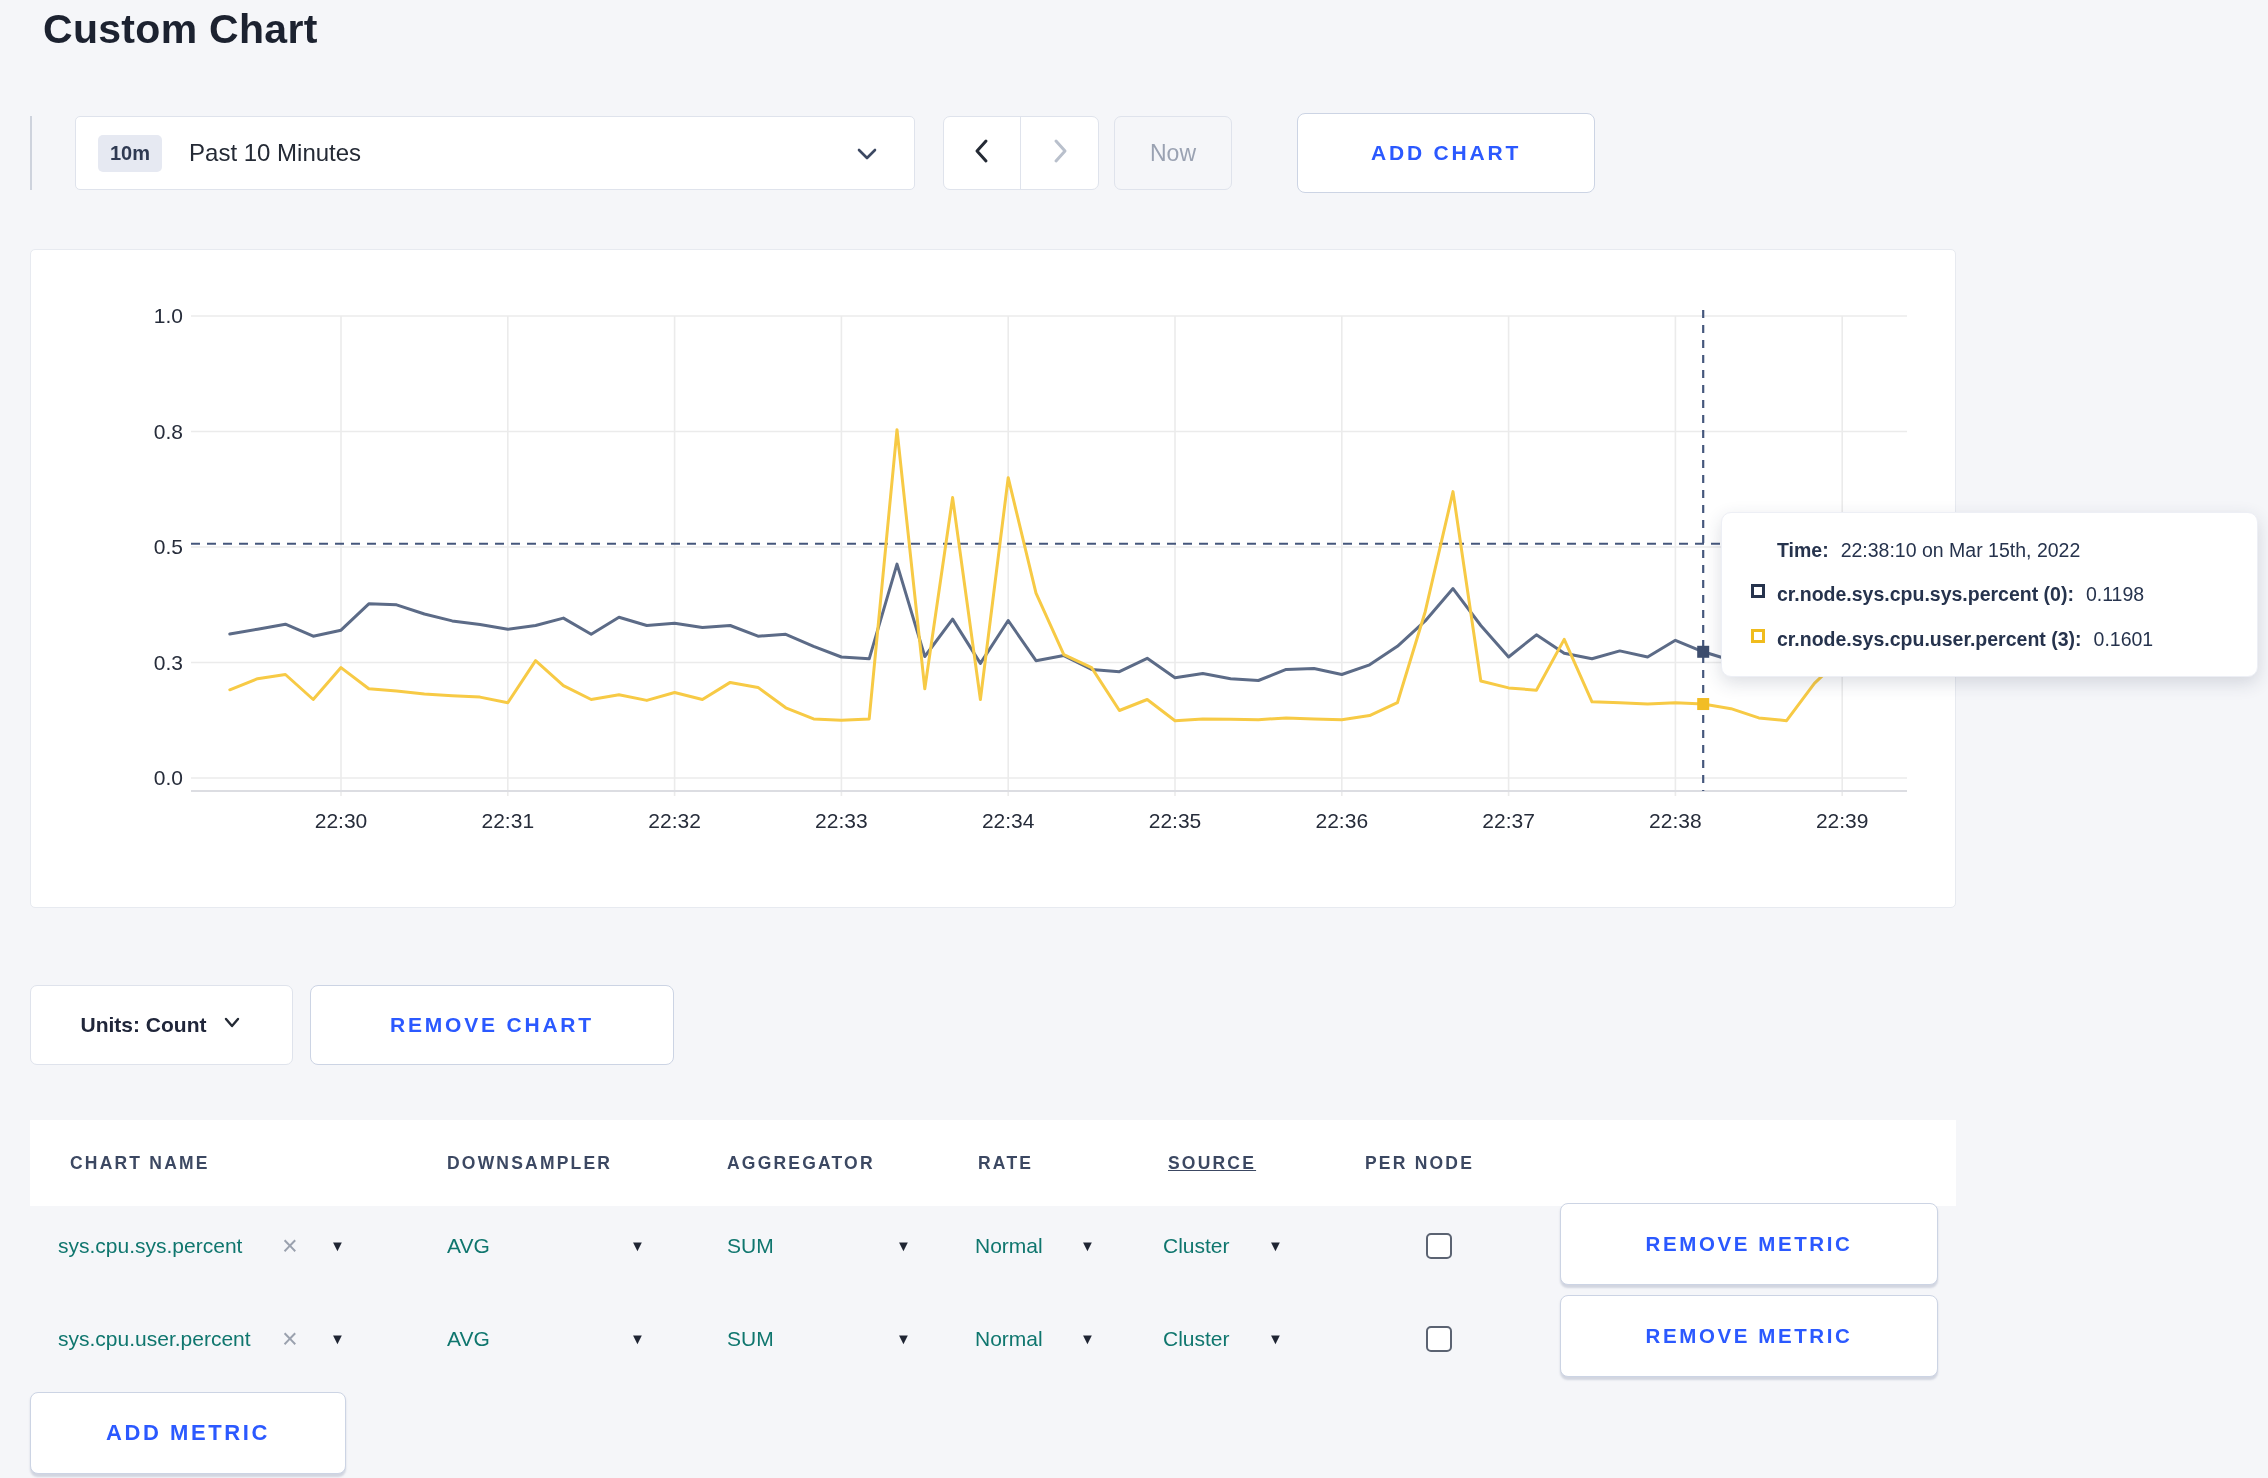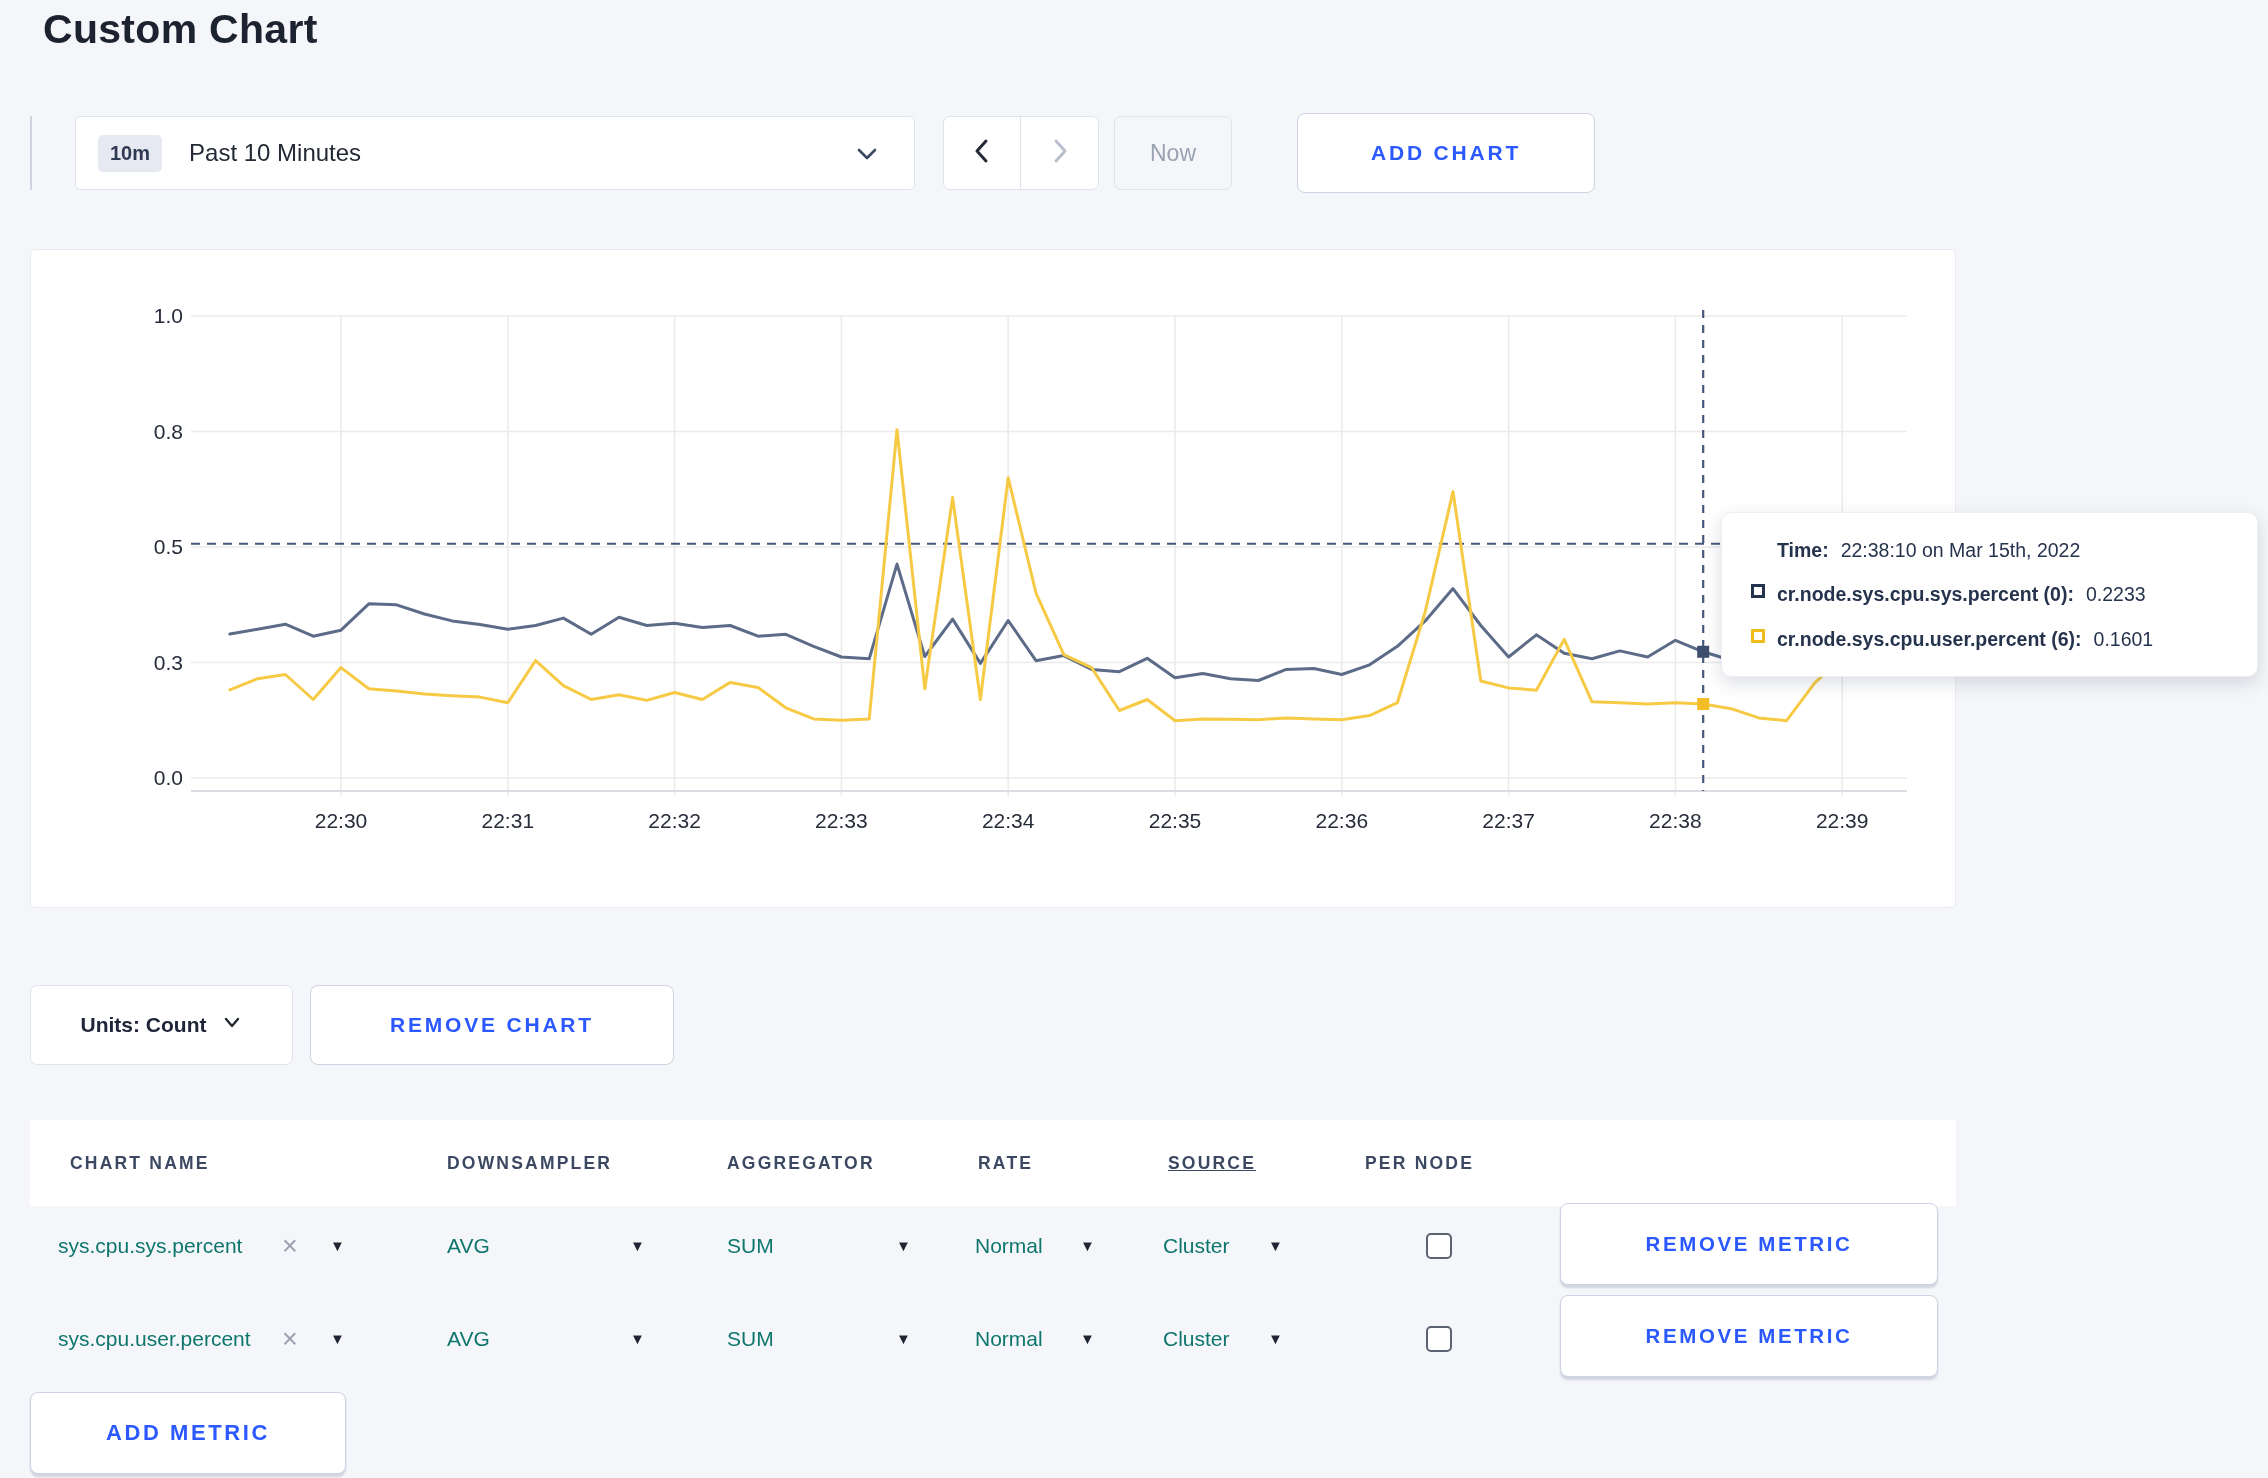--- a/index.html
+++ b/index.html
@@ -174,25 +174,25 @@
         <rect x="1666.2" y="448.0338" width="12" height="12" fill="#f2bd25"></rect>
       </svg>
   </div>
 
   <div class="abs chart-tooltip">
     <div class="tt-row" style="top:26px;">
       <span class="tt-label">Time:</span><span class="tt-value">22:38:10 on Mar 15th, 2022</span>
     </div>
     <span class="tt-sq" style="top:71px;"></span>
     <div class="tt-row" style="top:70px;">
-      <span class="tt-label">cr.node.sys.cpu.sys.percent (0):</span><span class="tt-value">0.2233</span>
+      <span class="tt-label">cr.node.sys.cpu.sys.percent (0):</span><span class="tt-value">0.1198</span>
     </div>
     <span class="tt-sq user" style="top:116px;"></span>
     <div class="tt-row" style="top:115px;">
-      <span class="tt-label">cr.node.sys.cpu.user.percent (6):</span><span class="tt-value">0.1601</span>
+      <span class="tt-label">cr.node.sys.cpu.user.percent (3):</span><span class="tt-value">0.1601</span>
     </div>
   </div>
 
   <div class="abs units-btn">
     <span>Units: Count</span>
     <span>
       <svg width="20" height="18">
           <polyline points="4,5 10,12 16,5" fill="none" stroke="#242a35" stroke-width="2.4" stroke-linecap="round" stroke-linejoin="round"></polyline>
         </svg>
     </span>

